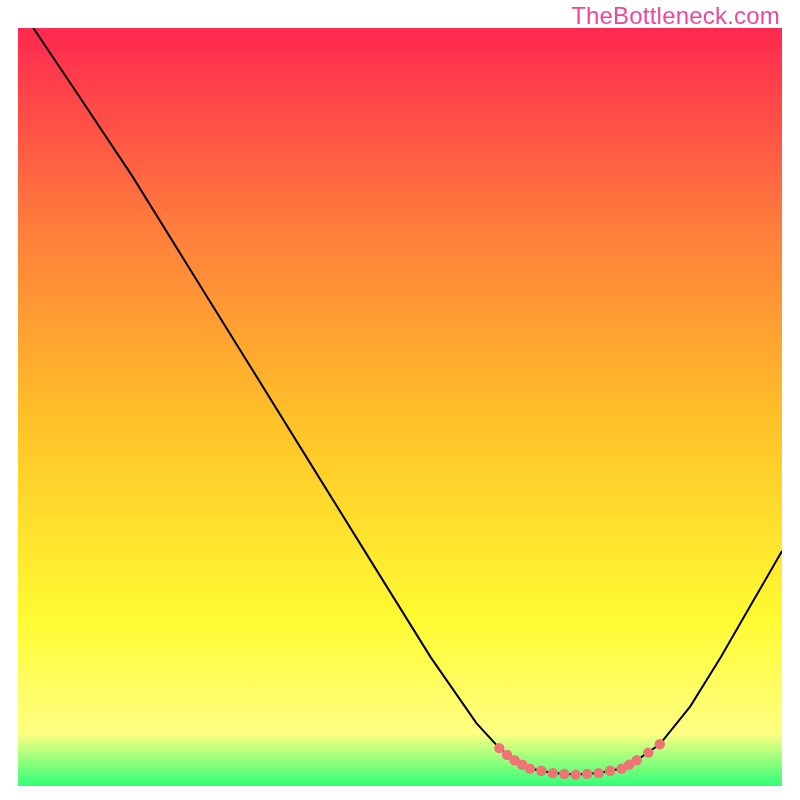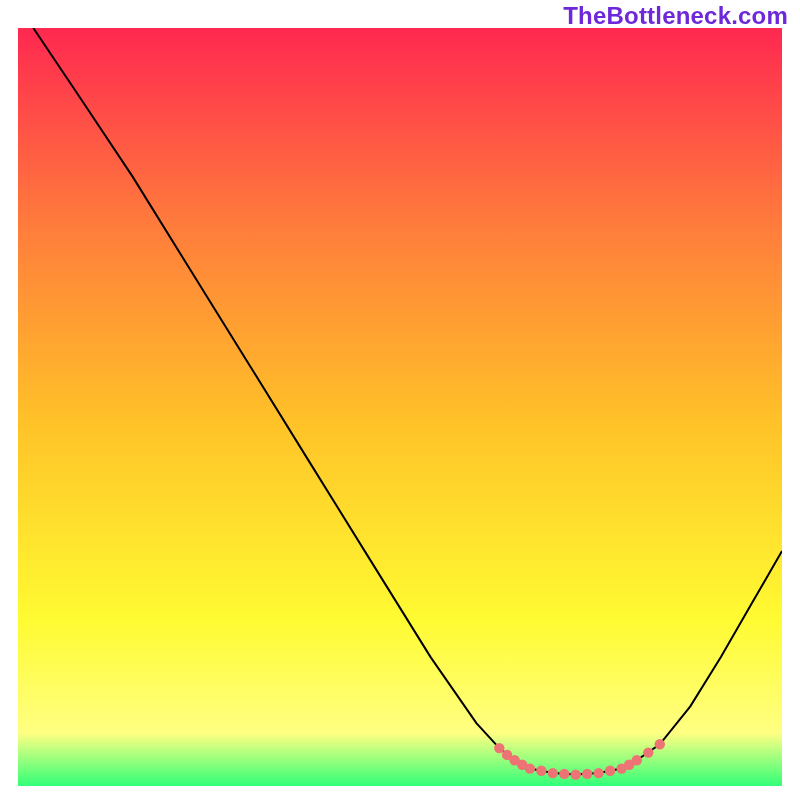--- a/index.html
+++ b/index.html
@@ -12,24 +12,24 @@
     font-family: Arial, Helvetica, sans-serif;
   }
   .wrap {
     position: relative;
     width: 800px;
     height: 800px;
   }
   .watermark {
     position: absolute;
     top: 2px;
-    right: 12px;
+    right: 20px;
     font-size: 24px;
-    font-weight: 700;
-    color: #6d28d9;
+    font-weight: 400;
+    color: #ec4899;
     letter-spacing: 0.2px;
     z-index: 5;
   }
   .plot-area {
     position: absolute;
     left: 18px;
     top: 28px;
     width: 764px;
     height: 758px;
   }

